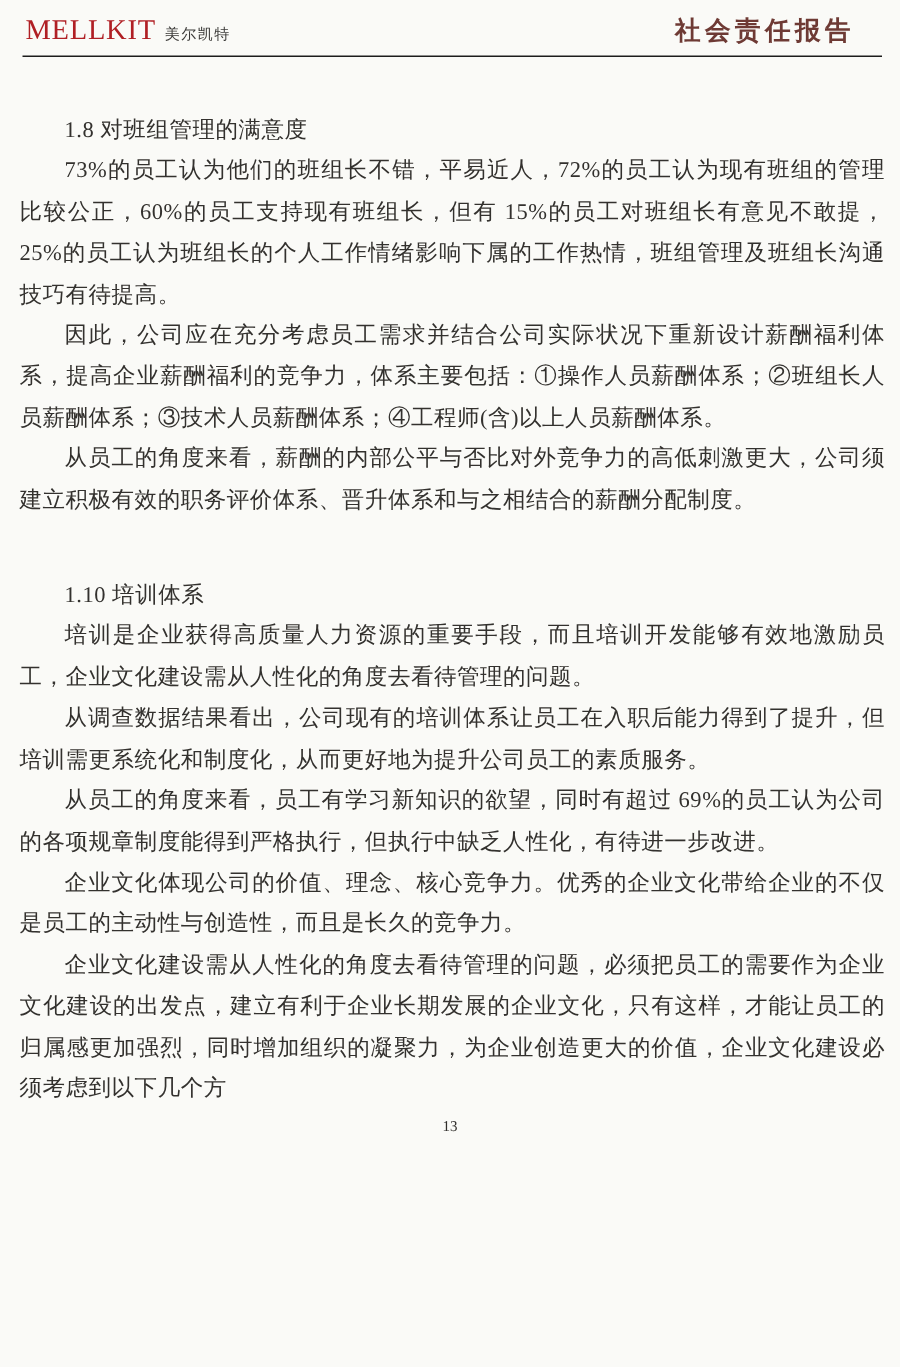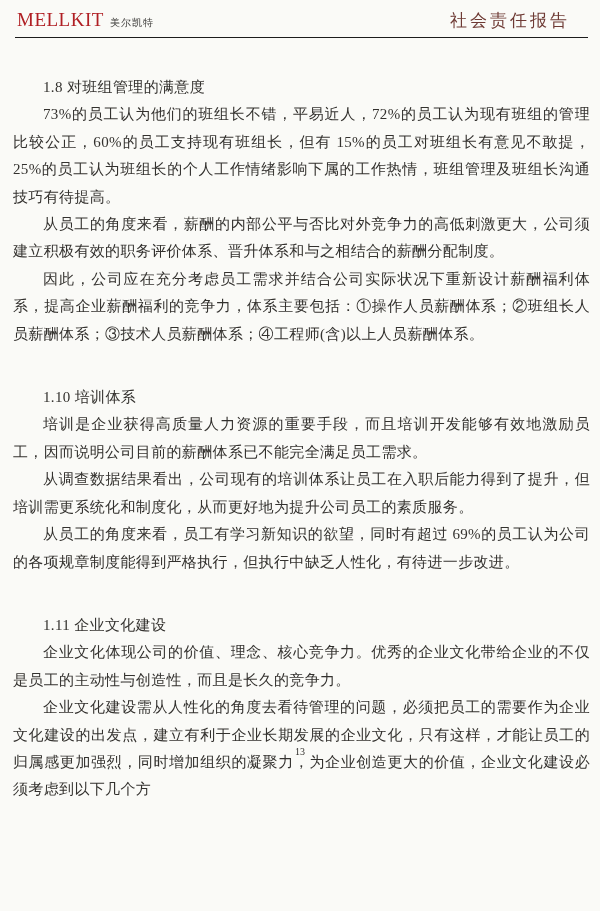--- a/index.html
+++ b/index.html
@@ -37,20 +37,21 @@
   .brand-cjk{
     color:#3b3a38;
     font-size:10px;
     letter-spacing:1px;
   }
   .report-title{
     color:var(--title-red);
     font-size:17px;
     letter-spacing:3px;
     padding-right:18px;
+    font-weight:bold;
   }
   .content{
     margin:8px 10px 0 13px;
     font-size:15px;
     line-height:27.4px;
     letter-spacing:0.35px;
   }
   .content .heading{
     font-size:15px;
     font-weight:normal;
@@ -80,27 +81,26 @@
     <div class="brand">
       <span class="brand-latin">MELLKIT</span>
       <span class="brand-cjk">美尔凯特</span>
     </div>
     <div class="report-title">社会责任报告</div>
   </header>
 
   <main class="content">
       <h2 class="heading">1.8 对班组管理的满意度</h2>
       <p class="para">73%的员工认为他们的班组长不错，平易近人，72%的员工认为现有班组的管理比较公正，60%的员工支持现有班组长，但有 15%的员工对班组长有意见不敢提，25%的员工认为班组长的个人工作情绪影响下属的工作热情，班组管理及班组长沟通技巧有待提高。</p>
+      <p class="para">因此，公司应在充分考虑员工需求并结合公司实际状况下重新设计薪酬福利体系，提高企业薪酬福利的竞争力，体系主要包括：①操作人员薪酬体系；②班组长人员薪酬体系；③技术人员薪酬体系；④工程师(含)以上人员薪酬体系。</p>
       <p class="para">从员工的角度来看，薪酬的内部公平与否比对外竞争力的高低刺激更大，公司须建立积极有效的职务评价体系、晋升体系和与之相结合的薪酬分配制度。</p>
-      <p class="para">因此，公司应在充分考虑员工需求并结合公司实际状况下重新设计薪酬福利体系，提高企业薪酬福利的竞争力，体系主要包括：①操作人员薪酬体系；②班组长人员薪酬体系；③技术人员薪酬体系；④工程师(含)以上人员薪酬体系。</p>
       <h2 class="heading">1.10 培训体系</h2>
-      <p class="para">培训是企业获得高质量人力资源的重要手段，而且培训开发能够有效地激励员工，因而说明公司目前的薪酬体系已不能完全满足员工需求。</p>
+      <p class="para">培训是企业获得高质量人力资源的重要手段，而且培训开发能够有效地激励员工，企业文化建设需从人性化的角度去看待管理的问题。</p>
       <p class="para">从调查数据结果看出，公司现有的培训体系让员工在入职后能力得到了提升，但培训需更系统化和制度化，从而更好地为提升公司员工的素质服务。</p>
       <p class="para">从员工的角度来看，员工有学习新知识的欲望，同时有超过 69%的员工认为公司的各项规章制度能得到严格执行，但执行中缺乏人性化，有待进一步改进。</p>
-      <h2 class="heading">1.11 企业文化建设</h2>
       <p class="para">企业文化体现公司的价值、理念、核心竞争力。优秀的企业文化带给企业的不仅是员工的主动性与创造性，而且是长久的竞争力。</p>
       <p class="para">企业文化建设需从人性化的角度去看待管理的问题，必须把员工的需要作为企业文化建设的出发点，建立有利于企业长期发展的企业文化，只有这样，才能让员工的归属感更加强烈，同时增加组织的凝聚力，为企业创造更大的价值，企业文化建设必须考虑到以下几个方</p>
     </main>
 
   <footer class="page-footer">
     <span class="page-number">13</span>
   </footer>
 
 </div>
 

